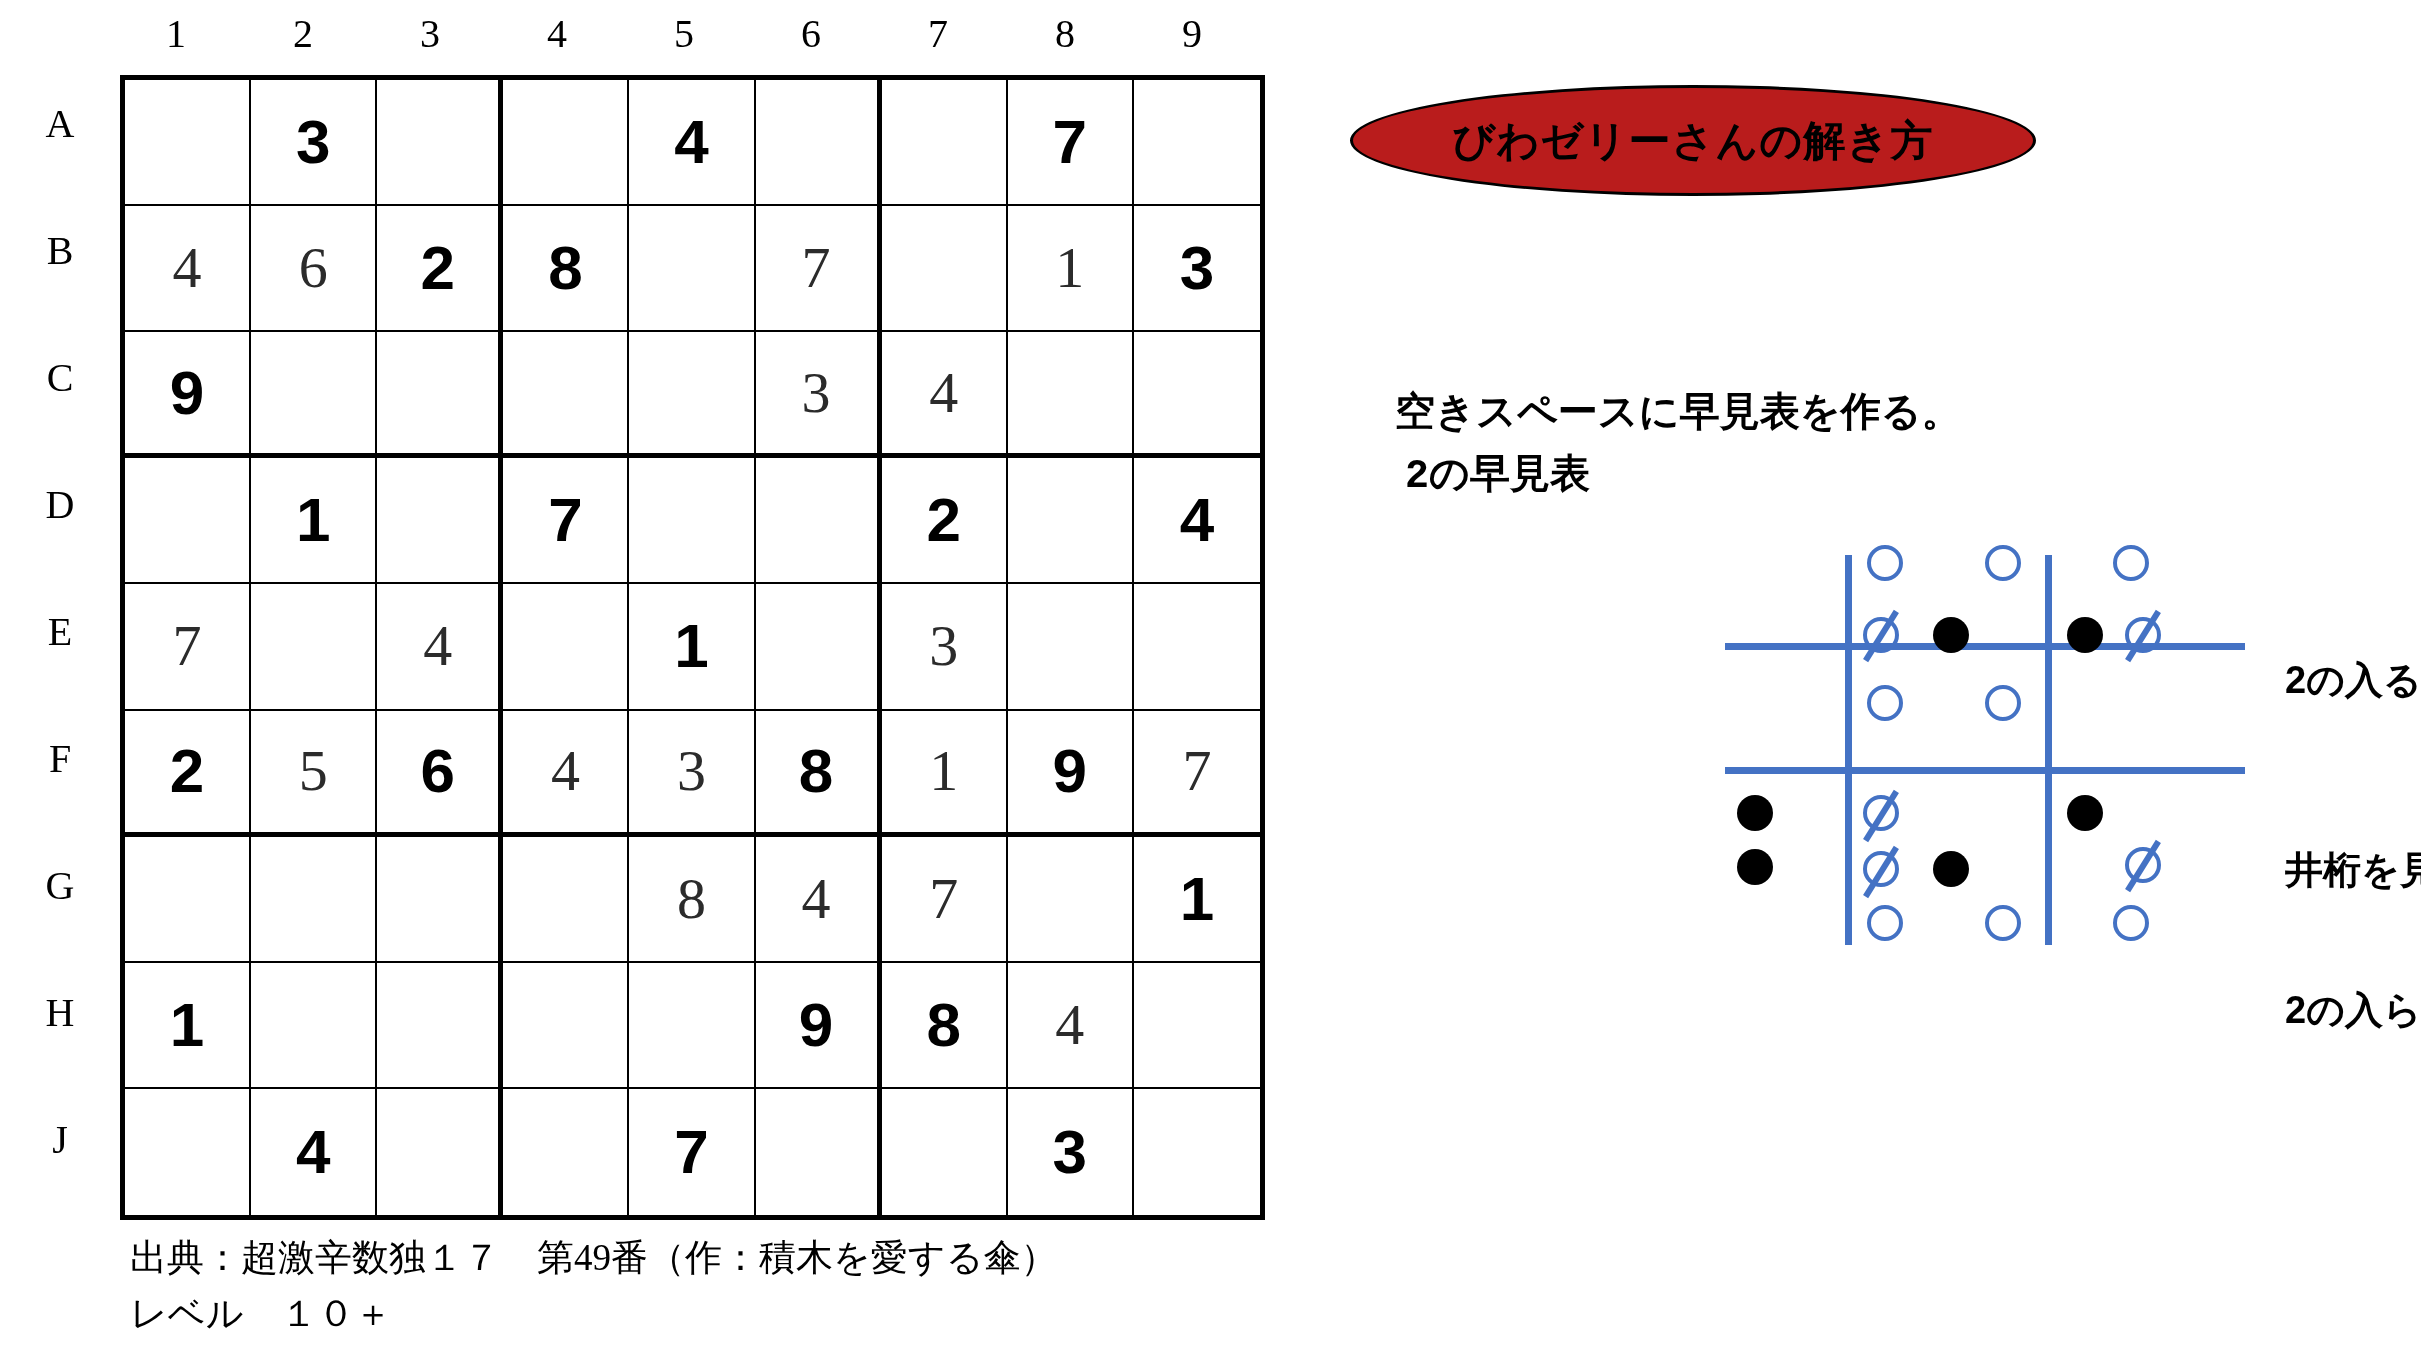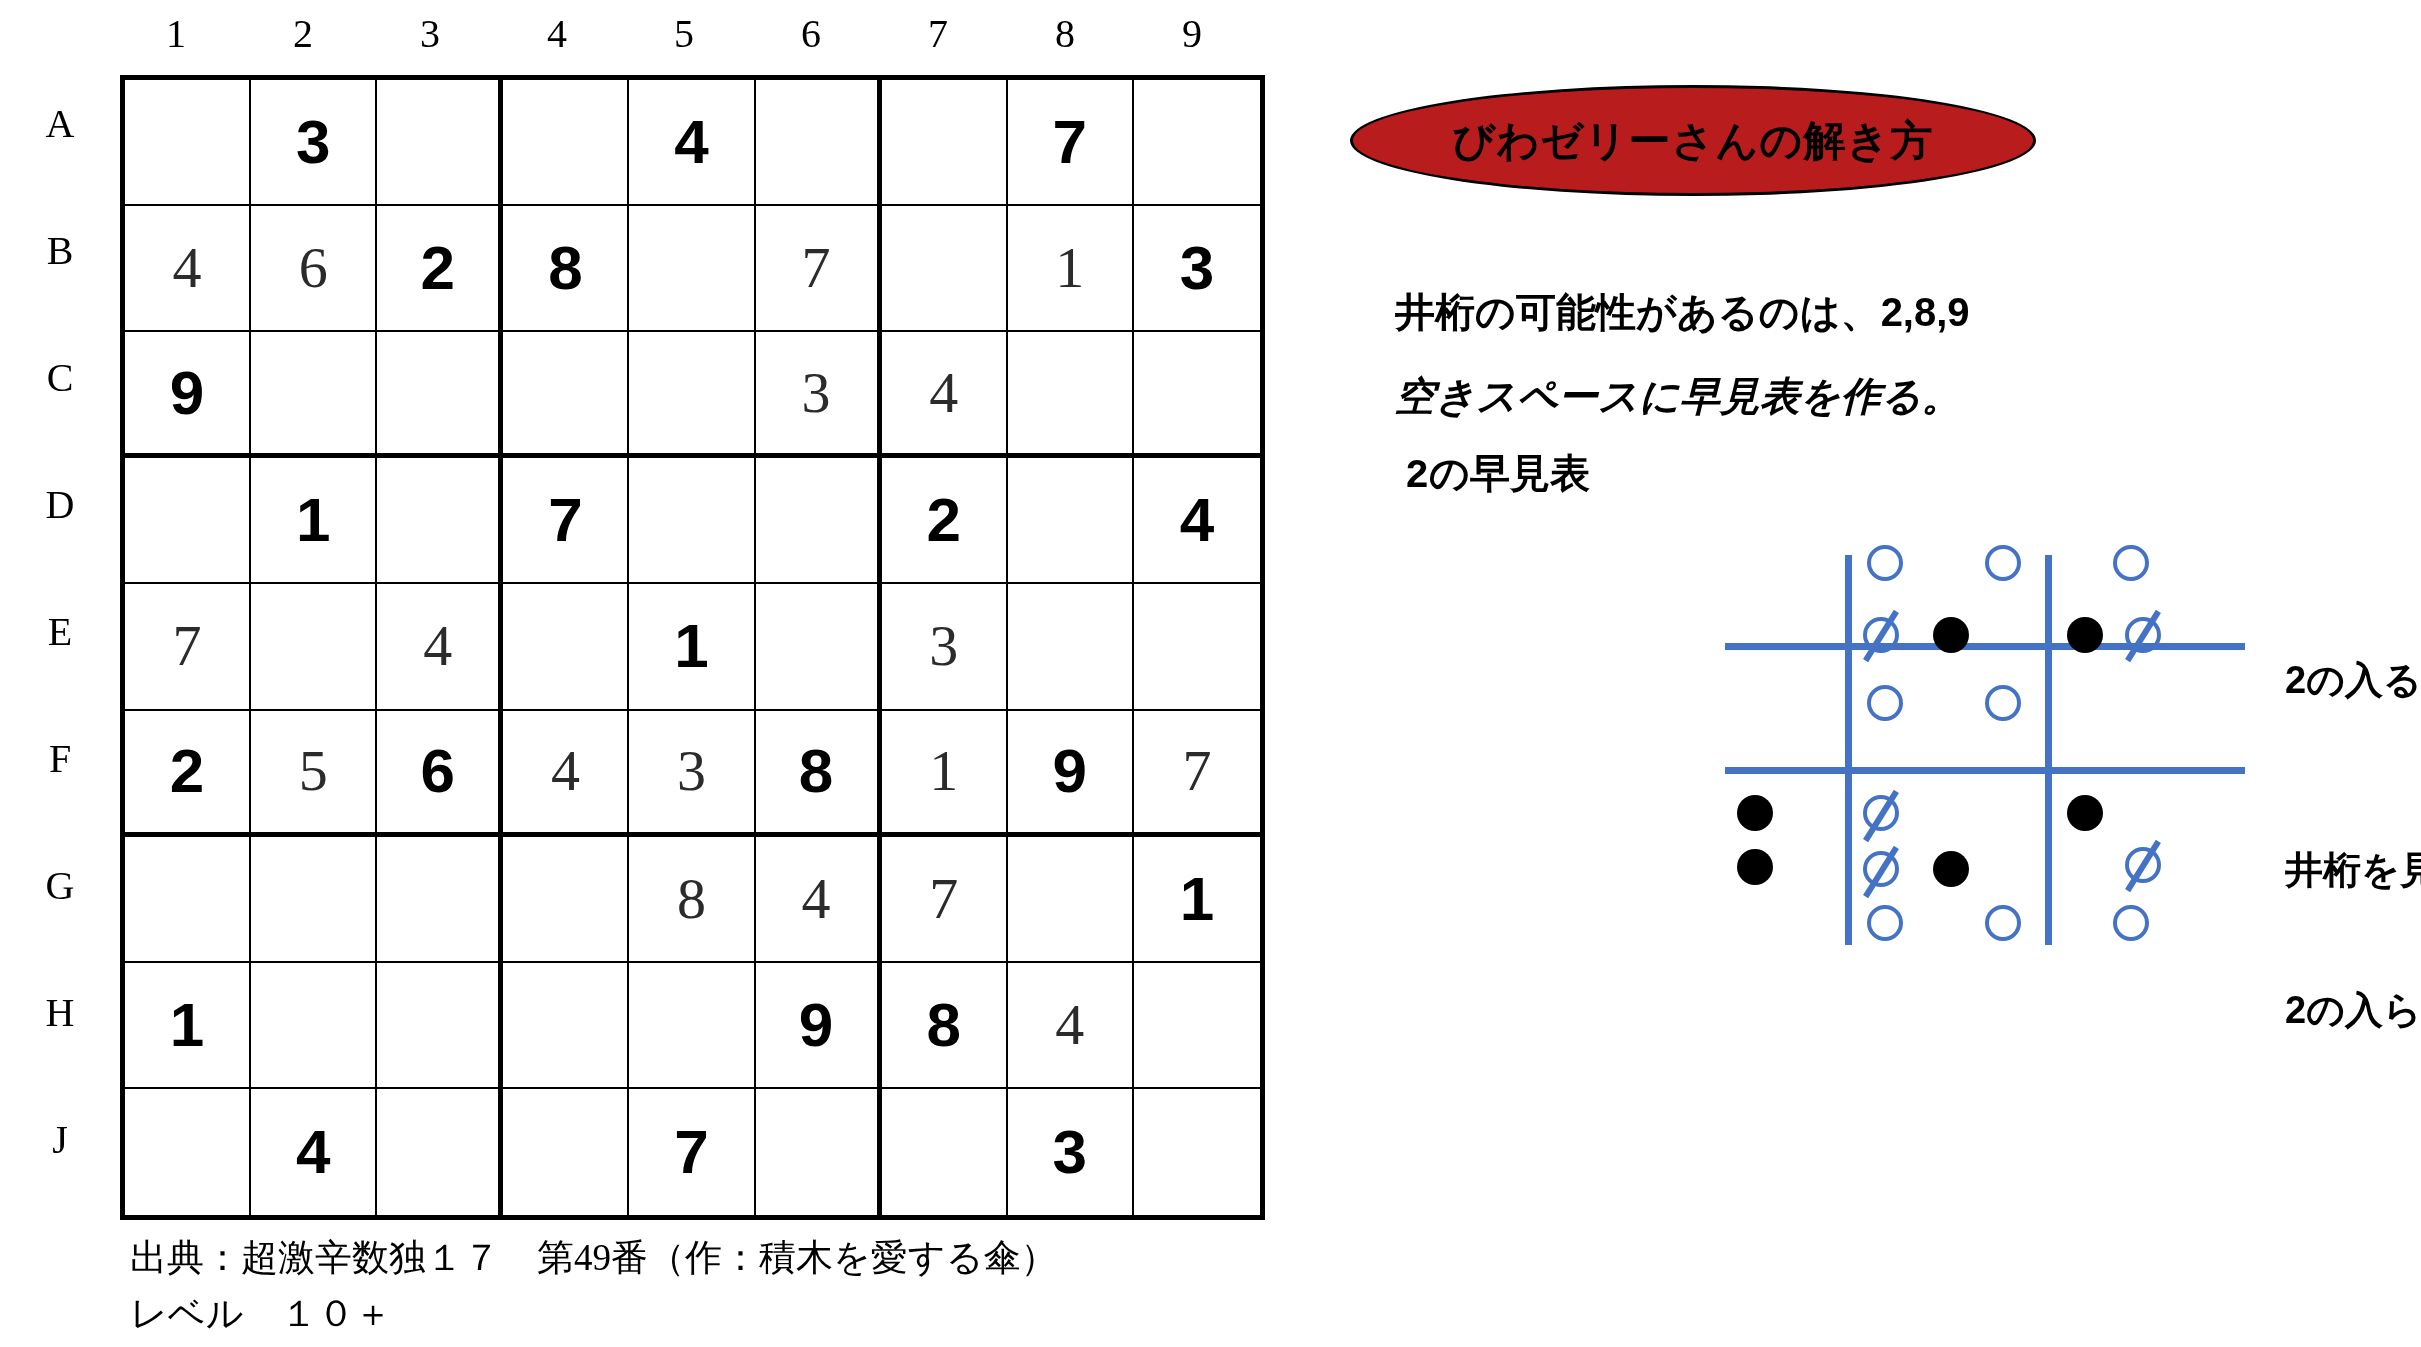--- a/index.html
+++ b/index.html
@@ -142,21 +142,21 @@
   }
 
   .note-line {
     position: absolute;
     font-size: 40px;
     font-weight: bold;
     color: #000;
     white-space: nowrap;
   }
   #note1 { left: 95px; top: 285px; }
-  #note2 { left: 95px; top: 369px; font-style: italic; }
+  #note2 { left: 95px; top: 384px; }
   #note3 { left: 105px; top: 446px; font-family: Liberation Mono, monospace; }
 
   
   #mini-diagram {
     position: absolute;
     left: 545px;
     top: 555px;
     width: 400px;
     height: 390px;
   }
@@ -491,21 +491,20 @@
   <div id="caption">出典：超激辛数独１７　第49番（作：積木を愛する傘）
 レベル　１０＋</div>
 </div>
 
 <div id="explain-area">
 
   <div id="title-ellipse">
     <span class="t">びわゼリーさんの解き方</span>
   </div>
 
-  <div class="note-line" id="note1">井桁の可能性があるのは、2,8,9</div>
   <div class="note-line" id="note2">空きスペースに早見表を作る。</div>
   <div class="note-line" id="note3">2の早見表</div>
 
   <div id="mini-diagram">
 
     <div class="blue-line v-line" style="left:0px;  top:0px;  height:390px;"></div>
     <div class="blue-line v-line" style="left:200px;top:0px;  height:390px;"></div>
     <div class="blue-line h-line" style="left:-120px;top:88px; width:520px;"></div>
     <div class="blue-line h-line" style="left:-120px;top:212px;width:520px;"></div>
 

